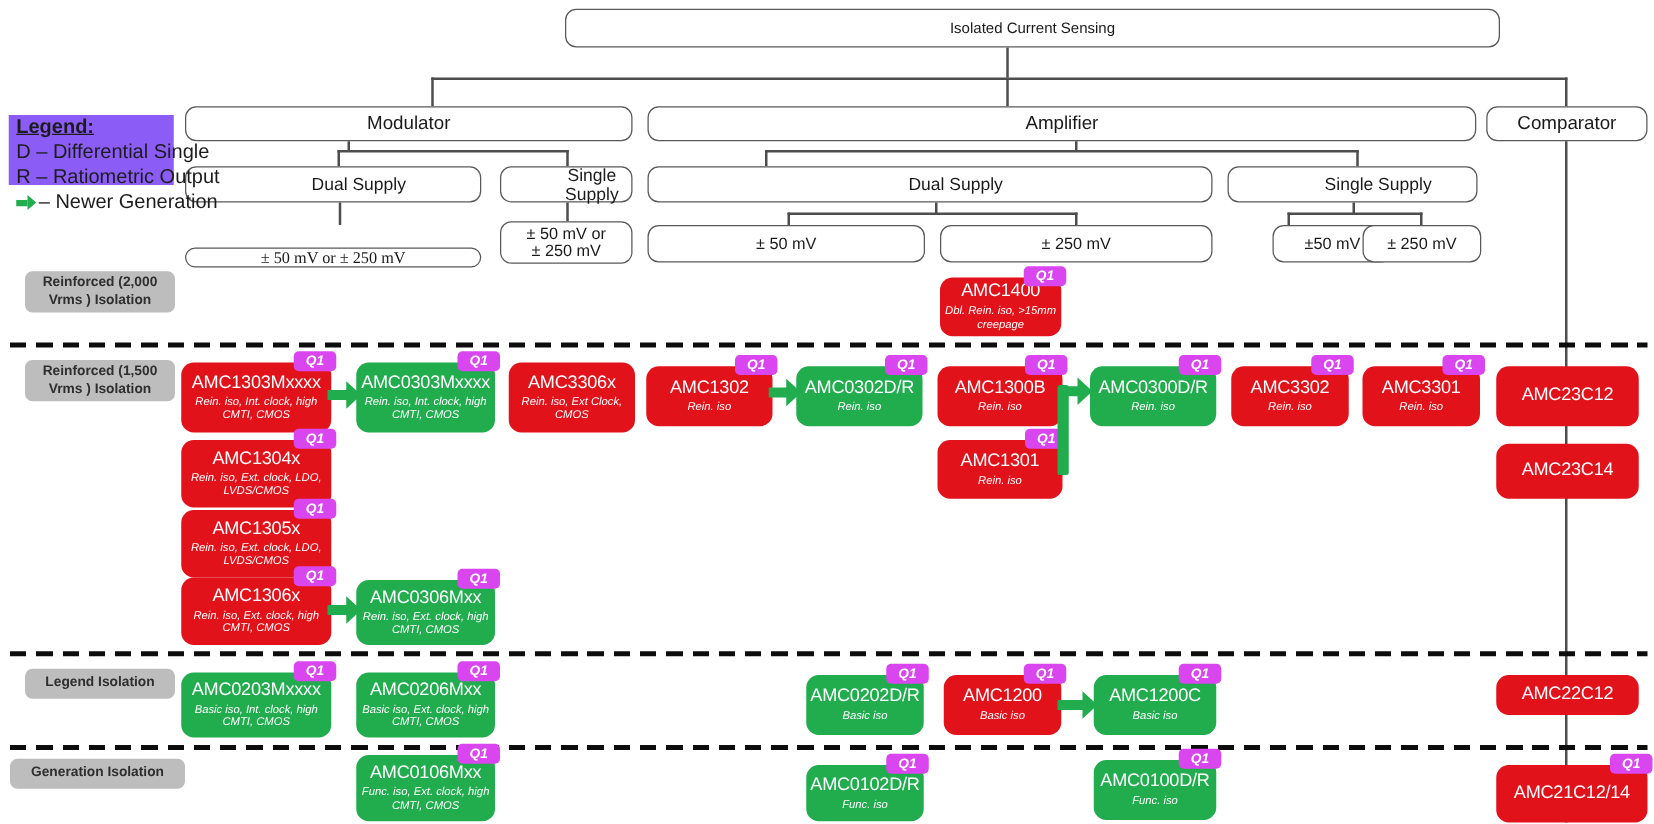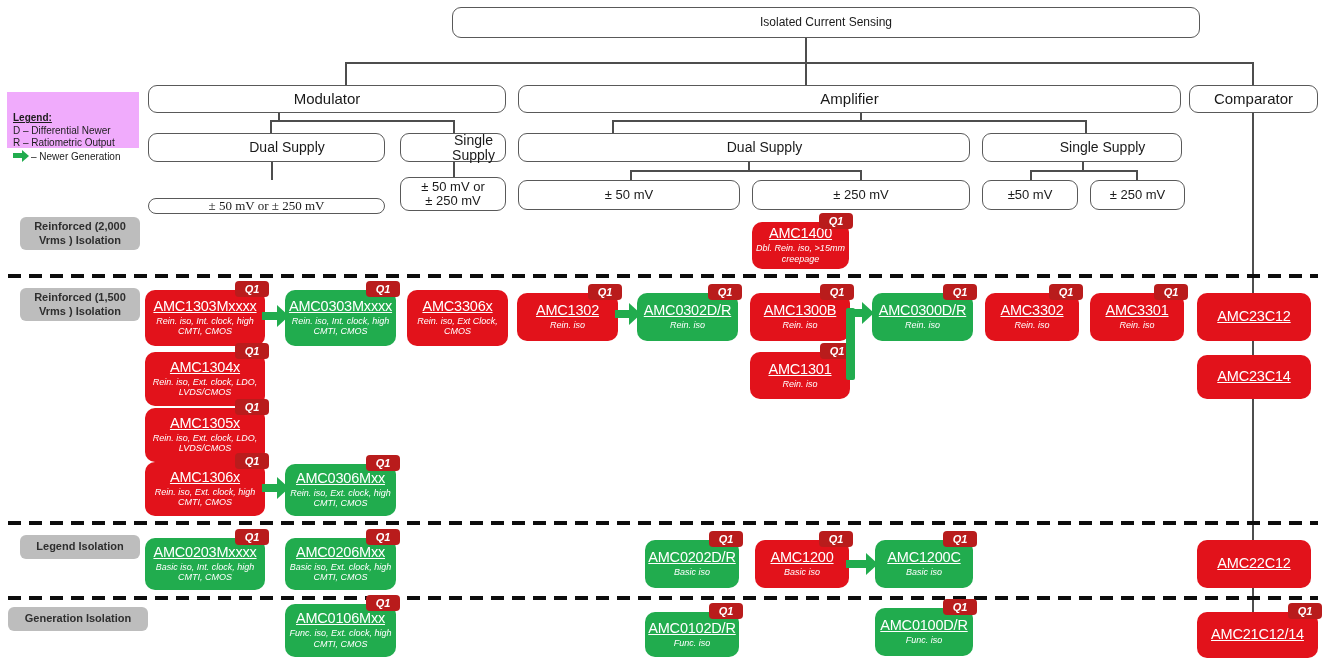--- a/index.html
+++ b/index.html
@@ -26,35 +26,35 @@
     position:absolute;height:4px;z-index:1;
     background:repeating-linear-gradient(90deg,#0d0d0d 0 13px,transparent 13px 21px);
   }
   
   .gray-label{
     position:absolute;background:#bdbdbd;border-radius:6px;z-index:2;
     display:flex;align-items:center;justify-content:center;text-align:center;
     font-weight:bold;font-size:11px;color:#2e2e2e;line-height:1.2;box-sizing:border-box;padding:2px 4px;
   }
   .legend{
-    position:absolute;background:#f0abfc;z-index:2;padding:20px 6px;box-sizing:border-box;
-    font-size:10px;color:#1c1c1c;line-height:1.25;
+    position:absolute;background:#8b5cf6;z-index:2;padding:0 6px;box-sizing:border-box;
+    font-size:16px;color:#1c1c1c;line-height:1.25;
   }
   .legend .lg-head{font-weight:bold;text-decoration:underline;}
   .legend .lg-row{white-space:nowrap;}
   
   .product{
     position:absolute;border-radius:10px;z-index:2;color:#fff;box-sizing:border-box;
     display:flex;flex-direction:column;align-items:center;justify-content:center;
     text-align:center;padding:3px 2px;
   }
-  .product .pname{font-size:14.5px;text-decoration:underline;letter-spacing:-0.2px;line-height:1.1;}
+  .product .pname{font-size:14.5px;letter-spacing:-0.2px;line-height:1.1;}
   .product .psub{font-size:9px;font-style:italic;line-height:1.18;margin-top:1px;}
   .badge{
-    position:absolute;top:-9px;right:-4px;width:34px;height:16px;background:#b91c1c;
+    position:absolute;top:-9px;right:-4px;width:34px;height:16px;background:#d946ef;
     border-radius:4px;color:#fff;font-size:11px;font-weight:bold;font-style:italic;
     display:flex;align-items:center;justify-content:center;z-index:4;
   }
   
   .garrow{position:absolute;z-index:3;height:22px;}
   .garrow .shaft{position:absolute;left:0;right:10px;top:7px;height:8px;}
   .garrow .head{
     position:absolute;right:0;top:0;width:0;height:0;
     border-top:11px solid transparent;border-bottom:11px solid transparent;
     border-left:12px solid;
@@ -78,26 +78,26 @@
 <div class="node supply" style="left:400px;top:133px;width:106px;height:29px;">Single Supply</div>
 <div class="node supply" style="left:518px;top:133px;width:452px;height:29px;">Dual Supply</div>
 <div class="node supply" style="left:982px;top:133px;width:200px;height:29px;">Single Supply</div>
 <div class="node range" style="left:148px;top:198px;width:237px;height:16px;font-family:Liberation Serif, serif;">± 50 mV or ± 250 mV</div>
 <div class="node range" style="left:400px;top:177px;width:106px;height:34px;flex-direction:column;">
   <span>± 50 mV or</span>
   <span>± 250 mV</span>
 </div>
 <div class="node range" style="left:518px;top:180px;width:222px;height:30px;">± 50 mV</div>
 <div class="node range" style="left:752px;top:180px;width:218px;height:30px;">± 250 mV</div>
-<div class="node range" style="left:982px;top:180px;width:96px;height:30px;">±50 mV</div>
+<div class="node range" style="left:1018px;top:180px;width:96px;height:30px;">±50 mV</div>
 <div class="node range" style="left:1090px;top:180px;width:95px;height:30px;">± 250 mV</div>
 
 <div class="legend" style="left:7px;top:92px;width:132px;height:56px;">
   <div class="lg-head">Legend:</div>
-  <div class="lg-row">D –   Differential Newer</div>
+  <div class="lg-row">D –   Differential Single</div>
   <div class="lg-row">R –   Ratiometric Output</div>
   <div class="lg-row"><span class="legend-arrow"><span class="shaft" style="background: rgb(33, 172, 78);"></span><span class="head" style="border-left-color: rgb(33, 172, 78);"></span></span><span>– Newer Generation</span></div>
 </div>
 
 <div class="gray-label" style="left:20px;top:217px;width:120px;height:33px;">Reinforced (2,000 Vrms ) Isolation</div>
 <div class="gray-label" style="left:20px;top:288px;width:120px;height:33px;">Reinforced (1,500 Vrms ) Isolation</div>
 <div class="gray-label" style="left:20px;top:535px;width:120px;height:24px;">Legend Isolation</div>
 <div class="gray-label" style="left:8px;top:607px;width:140px;height:24px;">Generation Isolation</div>
 
 <div class="vline" style="left:805px;top:38px;height:24px;"></div>
@@ -228,21 +228,21 @@
     <div class="product" style="left: 755px; top: 540px; width: 94px; height: 48px; background: rgb(226, 18, 27);">
       <div class="pname">AMC1200</div>
       <div class="psub">Basic iso</div>
       <div class="badge">Q1</div>
     </div>
     <div class="product" style="left: 875px; top: 540px; width: 98px; height: 48px; background: rgb(33, 172, 78);">
       <div class="pname">AMC1200C</div>
       <div class="psub">Basic iso</div>
       <div class="badge">Q1</div>
     </div>
-    <div class="product" style="left: 1197px; top: 540px; width: 114px; height: 48px; background: rgb(226, 18, 27);">
+    <div class="product" style="left: 1197px; top: 540px; width: 114px; height: 32px; background: rgb(226, 18, 27);">
       <div class="pname">AMC22C12</div>
     </div>
     <div class="product" style="left: 285px; top: 604px; width: 111px; height: 53px; background: rgb(33, 172, 78);">
       <div class="pname">AMC0106Mxx</div>
       <div class="psub">Func. iso, Ext. clock, high CMTI, CMOS</div>
       <div class="badge">Q1</div>
     </div>
     <div class="product" style="left: 645px; top: 612px; width: 94px; height: 45px; background: rgb(33, 172, 78);">
       <div class="pname">AMC0102D/R</div>
       <div class="psub">Func. iso</div>

